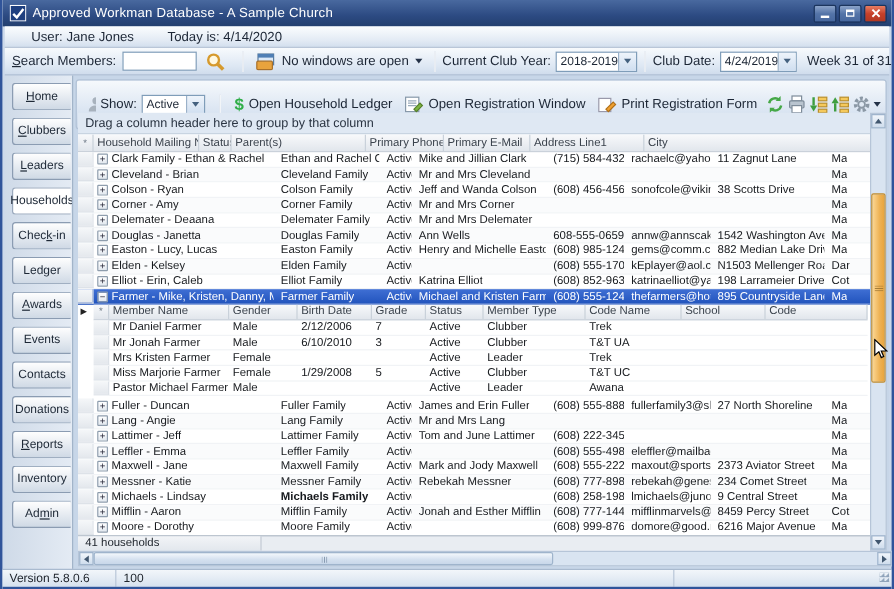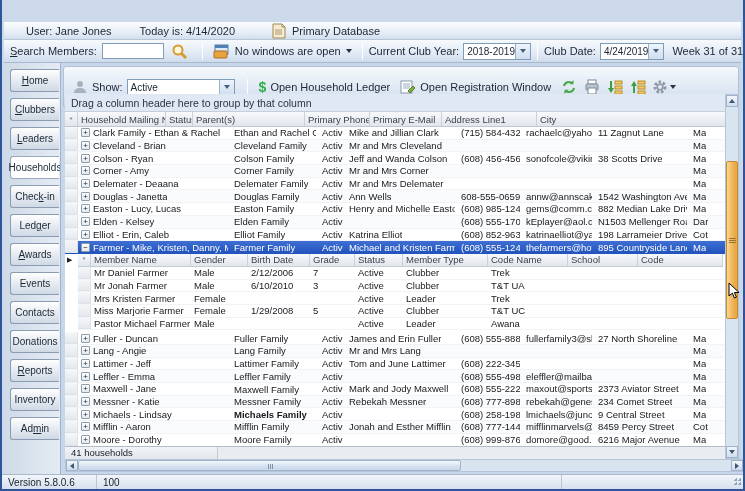--- a/index.html
+++ b/index.html
@@ -97,34 +97,44 @@
   .gripdots{position:absolute;right:2px;bottom:4px;width:8px;height:8px;
     background:linear-gradient(135deg,transparent 50%,#8fa3ba 50%) 0 0/4px 4px;}
   .cursor{position:absolute;left:726px;top:282px;z-index:50;}
   u{text-decoration:underline;}
 </style>
 </head>
 <body>
 
 <div class="window">
 
+  <div class="titlebar">
+    <span class="ticon">
+      <svg width="14" height="14">
+          <rect x="0.5" y="0.5" width="13" height="13" fill="#1e3f7f" stroke="#fff"></rect>
+          <path d="M3 7.5l3 3 5.5-7" stroke="#fff" stroke-width="2" fill="none"></path>
+        </svg>
+    </span>
+    <span class="title-text">Approved Workman Database - A Sample Church</span>
+    <span class="winbtn">
+        <span class="minbar"></span>
+      </span>
+    <span class="winbtn">
+        <span class="maxbox"></span>
+      </span>
+    <span class="winbtn close">
+      <svg width="8" height="8">
+          <path d="M1 1l6 6M7 1l-6 6" stroke="#fff" stroke-width="1.6"></path>
+        </svg>
+    </span>
+  </div>
 
   <div class="menubar">
     <span class="mb-static">User: Jane Jones</span>
     <span class="mb-static" style="margin-left:28px">Today is: 4/14/2020</span>
-    <span class="db-btn">
-      <svg width="15" height="16">
-          <path d="M2 1h9l3 3v11H2z" fill="#f7ead2" stroke="#a08850"></path>
-          <path d="M11 1v3h3z" fill="#fff" stroke="#a08850"></path>
-          <line x1="4" y1="7" x2="11" y2="7" stroke="#b09a6a"></line>
-          <line x1="4" y1="9" x2="11" y2="9" stroke="#b09a6a"></line>
-          <line x1="4" y1="11" x2="11" y2="11" stroke="#b09a6a"></line>
-        </svg>
-      <span>Primary Database</span>
-    </span>
   </div>
 
   <div class="toolbar2">
     <span id="search-label"><u>S</u>earch Members:</span>
     <input class="search-input" value="" style="">
     <span class="flatbtn" style="margin-left:2px">
       <svg width="18" height="17">
           <circle cx="8" cy="7" r="4.5" fill="#fff8e0" stroke="#d69a2d" stroke-width="2"></circle>
           <line x1="11.5" y1="10.5" x2="16" y2="15" stroke="#d69a2d" stroke-width="3"></line>
         </svg>
@@ -221,20 +231,27 @@
       </span>
       <span class="gtb-btn">
         <svg width="16" height="16">
             <rect x="1" y="2" width="11" height="12" fill="#fff" stroke="#8899aa"></rect>
             <line x1="3" y1="5" x2="10" y2="5" stroke="#9ab"></line>
             <line x1="3" y1="7" x2="10" y2="7" stroke="#9ab"></line>
             <line x1="3" y1="9" x2="10" y2="9" stroke="#9ab"></line>
             <path d="M8 12l5-5 2 2-5 5z" fill="#7cb342" stroke="#557f28"></path>
           </svg>
         <span>Open Registration Window</span>
+      </span>
+      <span class="gtb-btn">
+        <svg width="16" height="16">
+            <rect x="1" y="3" width="10" height="11" fill="#fff" stroke="#99a"></rect>
+            <path d="M7 12l6-6 2 2-6 6z" fill="#f0a030" stroke="#b07018"></path>
+          </svg>
+        <span>Print Registration Form</span>
       </span>
       <span class="icon-btn">
         <svg width="16" height="16" viewBox="0 0 16 16">
             <path d="M3 7a5 5 0 0 1 8.2-2.8" fill="none" stroke="#45a847" stroke-width="2"></path>
             <path d="M12.5 1v4.2H8.3z" fill="#45a847"></path>
             <path d="M13 9a5 5 0 0 1-8.2 2.8" fill="none" stroke="#45a847" stroke-width="2"></path>
             <path d="M3.5 15v-4.2h4.2z" fill="#45a847"></path>
           </svg>
       </span>
       <span class="icon-btn">
@@ -873,21 +890,21 @@
             <div class="cell" style="flex: 1 1 0%;">
               <span style="overflow: hidden; white-space: nowrap;">Ma</span>
             </div>
           </div>
           <div class="row">
             <div class="ind"></div>
             <div class="cell" style="width: 153px;">
               <span class="xbtn">+</span>
               <span style="overflow: hidden; white-space: nowrap;">Maxwell - Jane</span>
             </div>
-            <div class="cell" style="width: 88px; align-items: flex-end;">
+            <div class="cell" style="width: 88px;">
               <span style="overflow: hidden; white-space: nowrap;">Maxwell Family</span>
             </div>
             <div class="cell" style="width: 27px;">
               <span style="overflow: hidden; white-space: nowrap;">Active</span>
             </div>
             <div class="cell" style="width: 112px;">
               <span style="overflow: hidden; white-space: nowrap;">Mark and Jody Maxwell</span>
             </div>
             <div class="cell" style="width: 65px;">
               <span style="overflow: hidden; white-space: nowrap;">(608) 555-2227</span>

